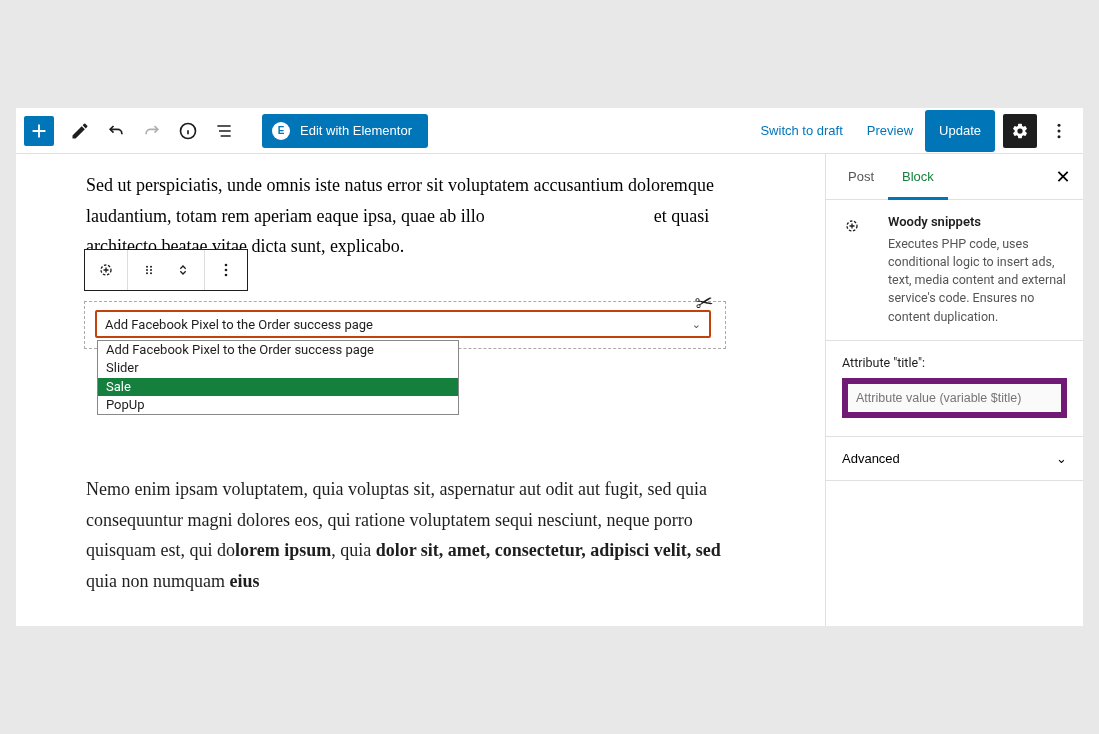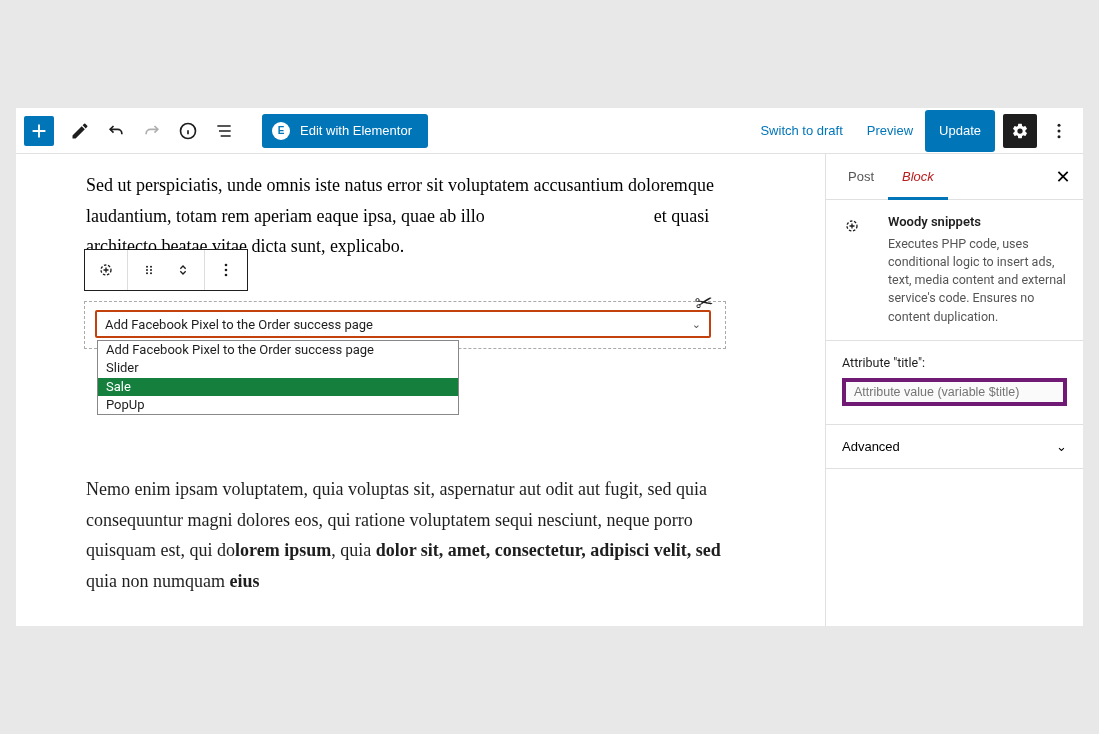--- a/index.html
+++ b/index.html
@@ -245,24 +245,23 @@
     height: 46px;
     display: flex;
     align-items: center;
     cursor: pointer;
     color: #555;
     border: none;
     background: transparent;
     font-size: 13px;
   }
   .side-tab.active {
-    color: #b91c1c;
+    color: #15803d;
     font-weight: 500;
     box-shadow: inset 0 -3px 0 #0075b8;
-    font-style: italic;
   }
   .side-close {
     margin-left: auto;
     width: 40px;
     height: 40px;
     display: flex;
     align-items: center;
     justify-content: center;
     cursor: pointer;
     font-size: 18px;
@@ -282,22 +281,22 @@
   }
   .side-title { font-weight: 600; margin-bottom: 6px; }
   .side-desc { color: #555; line-height: 1.45; font-size: 12.5px; }
   .side-attr {
     padding: 14px 16px 18px;
     border-bottom: 1px solid #e0e0e0;
   }
   .side-attr label { display: block; margin-bottom: 8px; font-size: 12.5px; }
   .side-attr input {
     width: 100%;
-    height: 28px;
-    border: 4px solid #701a75;
+    height: 40px;
+    border: 6px solid #701a75;
     padding: 0 8px;
     background: #fafafa;
     font-size: 12.5px;
   }
   .side-adv {
     padding: 14px 16px;
     display: flex;
     justify-content: space-between;
     align-items: center;
     cursor: pointer;

